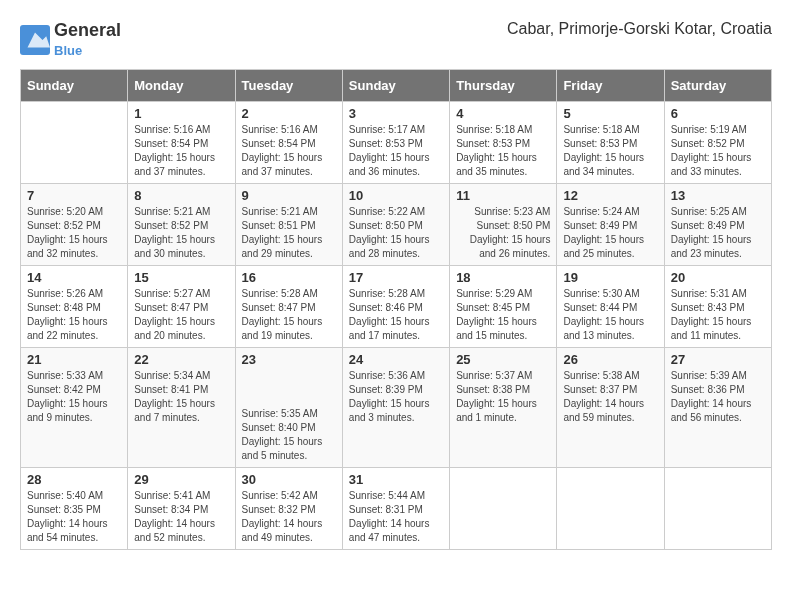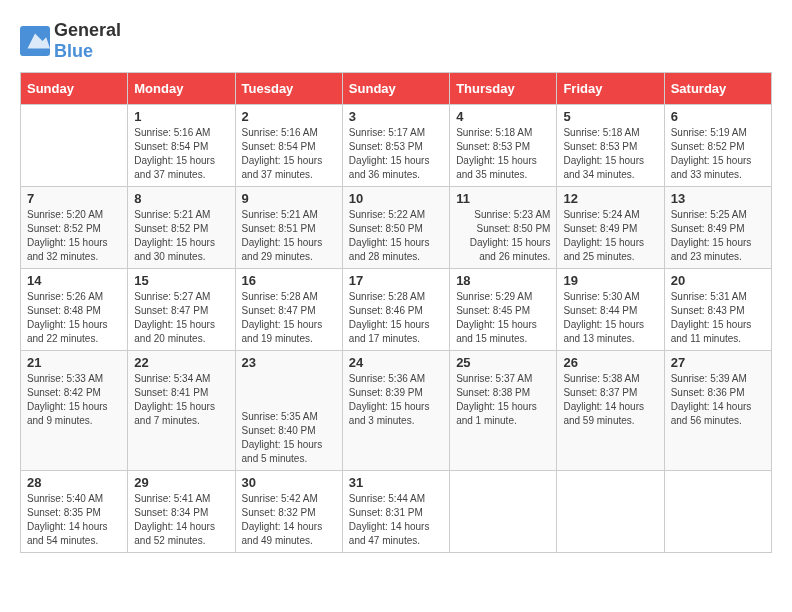--- a/index.html
+++ b/index.html
@@ -19,21 +19,21 @@
     .logo {
       display: flex;
       align-items: center;
     }
     .logo-text-general {
       font-size: 18px;
       font-weight: bold;
       color: #333;
     }
     .logo-text-blue {
-      font-size: 18px;
+      font-size: 13px;
       font-weight: bold;
       color: #4a90d9;
     }
     .logo-icon {
       width: 30px;
       height: 30px;
       margin-right: 4px;
     }
     .title-area {
       text-align: right;
@@ -45,21 +45,21 @@
     }
     .location-title {
       font-size: 16px;
       color: #333;
     }
     table {
       width: 100%;
       border-collapse: collapse;
     }
     thead tr th {
-      background-color: #ef4444;
+      background-color: #737373;
       color: #fff;
       padding: 8px 6px;
       font-size: 13px;
       text-align: left;
       border: 1px solid #ccc;
     }
     tbody tr {
       vertical-align: top;
     }
     tbody tr td {
@@ -95,20 +95,21 @@
     <svg class="logo-icon" viewBox="0 0 40 40">
       <rect x="0" y="0" width="40" height="40" fill="#4a90d9" rx="4"></rect>
       <polygon points="10,30 20,10 30,20 35,15 40,30" fill="#fff" opacity="0.8"></polygon>
     </svg>
     <div>
       <span class="logo-text-general">General</span><br>
       <span class="logo-text-blue">Blue</span>
     </div>
   </div>
   <div class="title-area">
+    <div class="location-title">Cabar, Primorje-Gorski Kotar, Croatia</div>
   </div>
 </div>
 
 <table>
   <thead>
     <tr>
     <th>Sunday</th>
         <th>Monday</th>
         <th>Tuesday</th>
         <th>Sunday</th>

